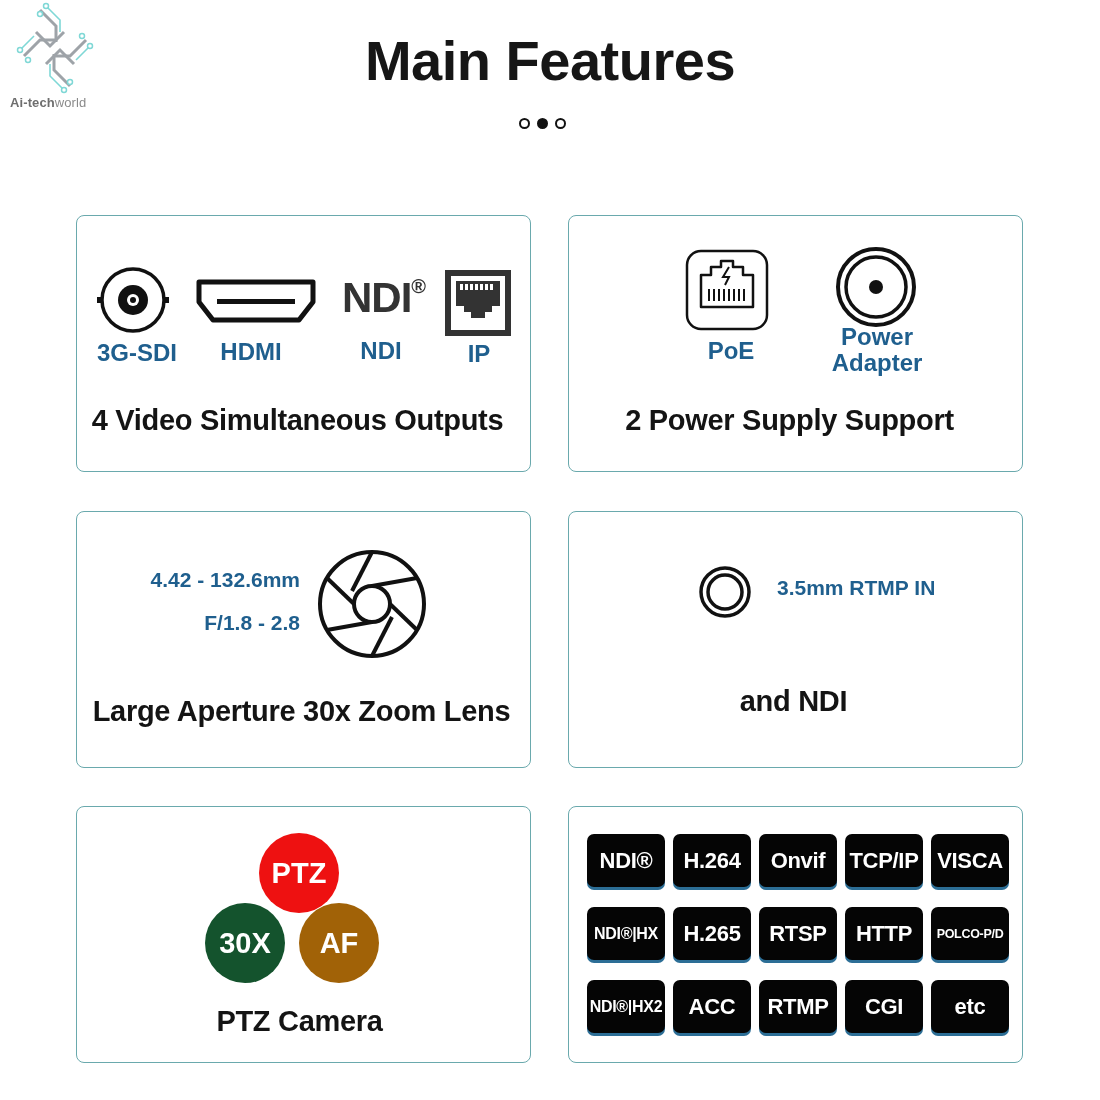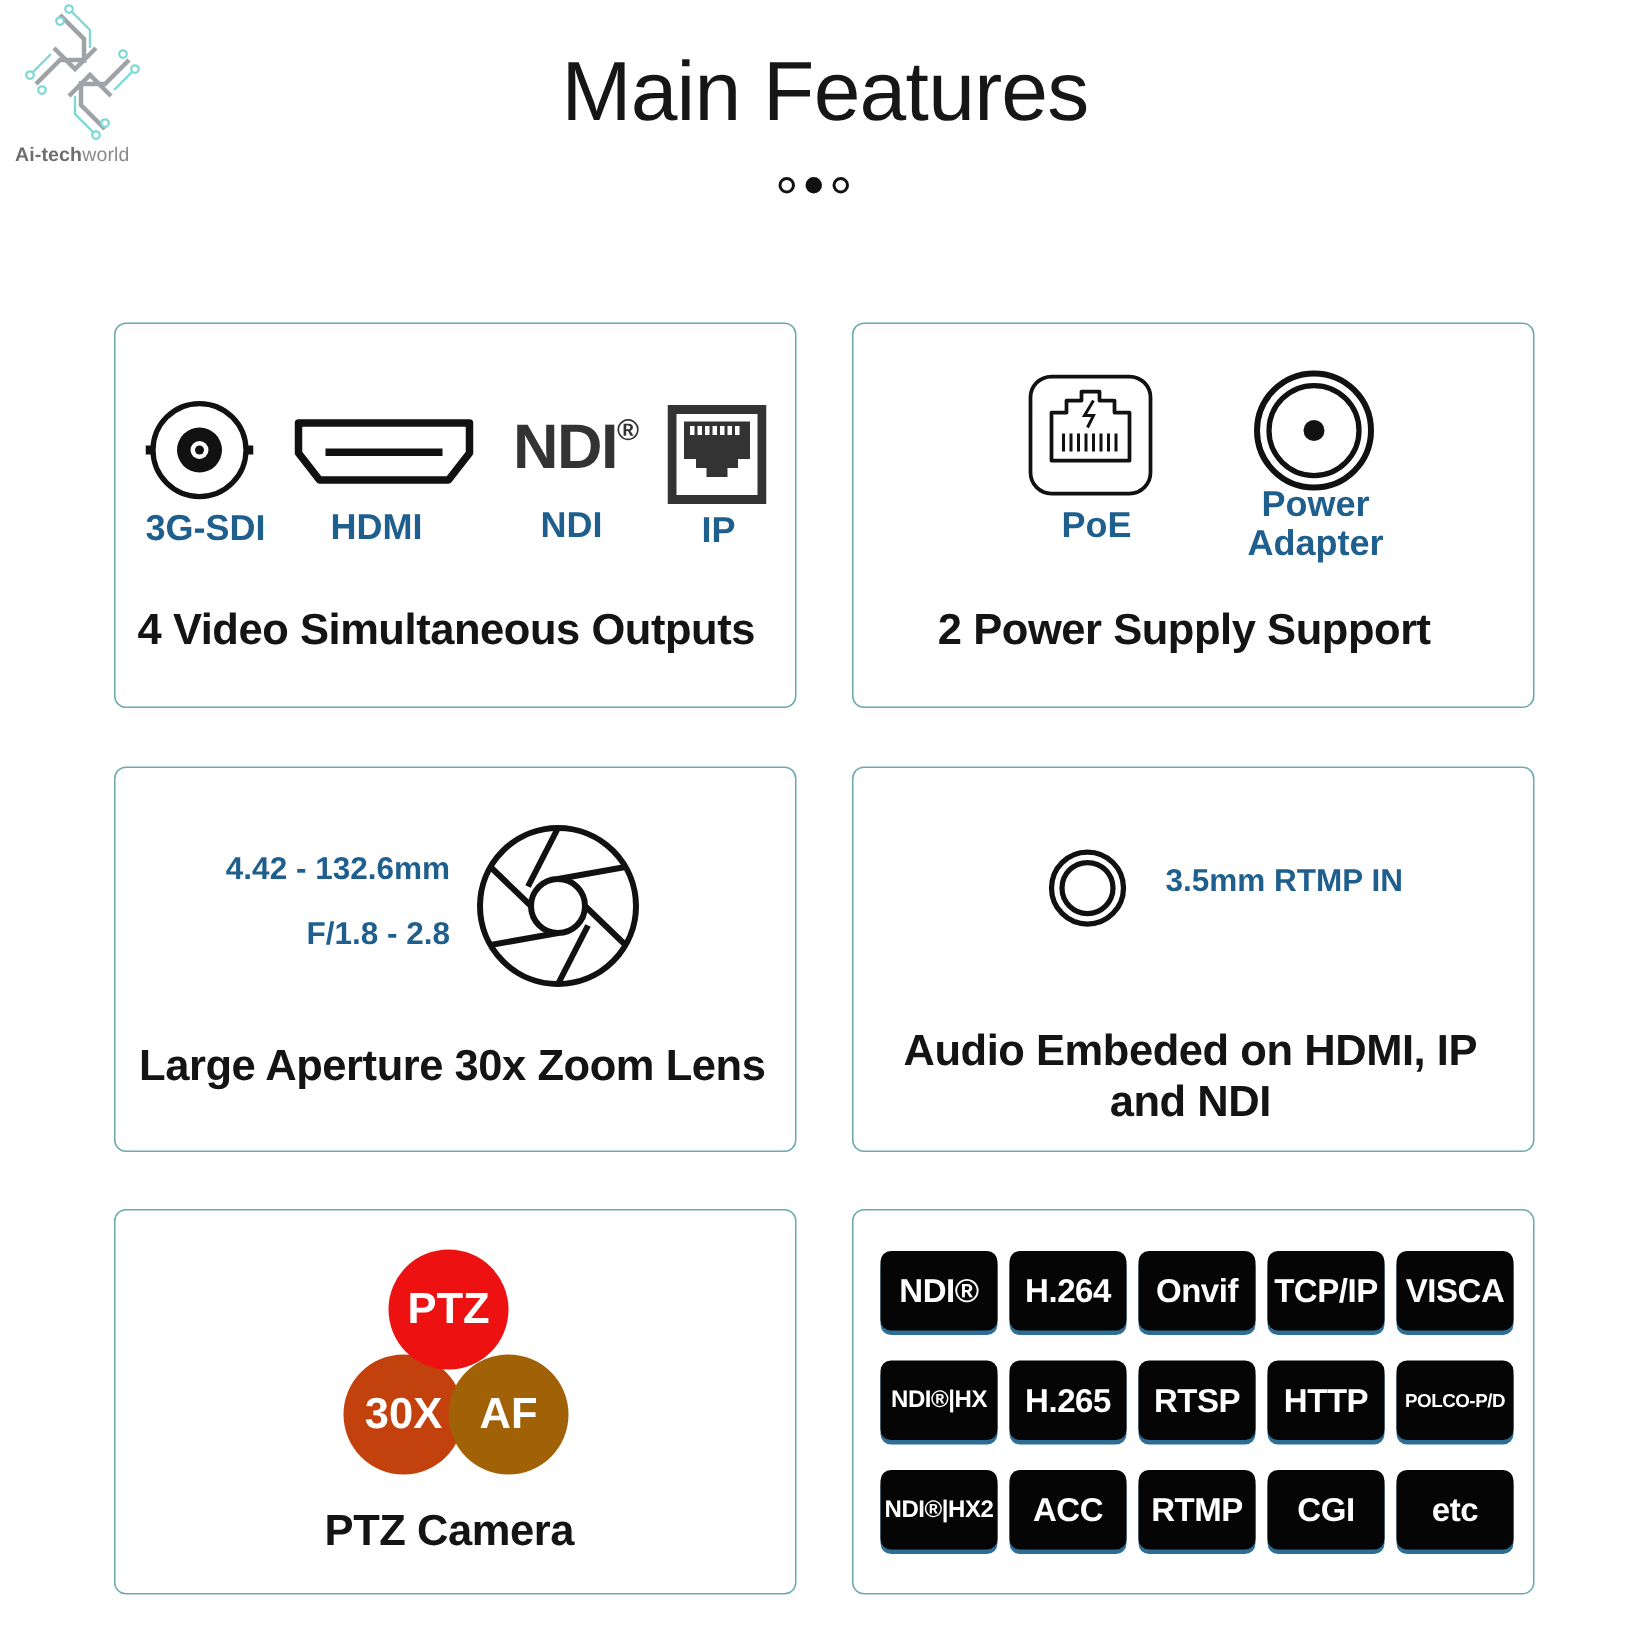--- a/index.html
+++ b/index.html
@@ -4,21 +4,21 @@
 <style>
   * { box-sizing: border-box; margin: 0; padding: 0; }
   html, body { width: 1100px; height: 1100px; background: #ffffff; overflow: hidden; }
   body { position: relative; font-family: "Liberation Sans", "DejaVu Sans", sans-serif; color: #111; }
 
   .logo { position: absolute; left: 0; top: 2px; width: 92px; height: 108px; margin-left: 10px; }
   .logo svg { position: absolute; left: 6px; top: 0; }
   .logo-text { position: absolute; left: 0; top: 93px; font-size: 13px; color: #8a8a8a; white-space: nowrap; letter-spacing: 0.1px; }
   .logo-text b { color: #6e6e6e; font-weight: bold; }
 
-  .title { position: absolute; left: 0; width: 1100px; top: 28px; text-align: center; font-size: 56px; font-weight: normal; color: #161616; letter-spacing: -0.5px; }
+  .title { position: absolute; left: 0; width: 1100px; top: 28px; text-align: center; font-size: 56px; font-weight: bold; color: #161616; letter-spacing: -0.5px; }
   .dots { position: absolute; left: 519px; top: 118px; display: flex; gap: 7px; align-items: center; }
   .dot { width: 11px; height: 11px; border-radius: 50%; border: 2px solid #111; background: #fff; }
   .dot.active { background: #111; }
 
   .card { position: absolute; width: 455px; height: 257px; border: 1.5px solid #6aa9ad; border-radius: 8px; background: #fff; }
   .card.c1 { left: 76px; top: 215px; }
   .card.c2 { left: 568px; top: 215px; }
   .card.c3 { left: 76px; top: 511px; }
   .card.c4 { left: 568px; top: 511px; }
   .card.c5 { left: 76px; top: 806px; }
@@ -162,27 +162,26 @@
   <div class="caption" style="top:183px;left:-2px">Large Aperture 30x Zoom Lens</div>
 </div>
 
 <div class="card c4">
   <svg class="abs" style="left:129px;top:53px" width="54" height="54" viewBox="0 0 54 54">
     <circle cx="27" cy="27" r="24" fill="#fff" stroke="#111" stroke-width="3.5"></circle>
     <circle cx="27" cy="27" r="17" fill="#fff" stroke="#111" stroke-width="3.5"></circle>
   </svg>
   <div class="abs blue" style="left:208px;top:64px;font-size:21px;white-space:nowrap">3.5mm RTMP IN</div>
   <div class="caption" style="top:172px;line-height:34px;left:-2px">
-    <div>Audio Embeded on HDMI, IP</div>
     <div>and NDI</div>
   </div>
 </div>
 
 <div class="card c5">
-  <div class="ptz-circle" style="left:152px;top:96px;background:#c2410c">30X</div>
+  <div class="ptz-circle" style="left:128px;top:96px;background:#14532d">30X</div>
   <div class="ptz-circle" style="left:222px;top:96px;background:#a16207">AF</div>
   <div class="ptz-circle" style="left:182px;top:26px;background:#ee1111">PTZ</div>
   <div class="caption" style="top:198px;left:-4px">PTZ Camera</div>
 </div>
 
 <div class="card c6">
   <div class="tags">
     <div class="tag">NDI®</div>
     <div class="tag">H.264</div>
     <div class="tag">Onvif</div>

